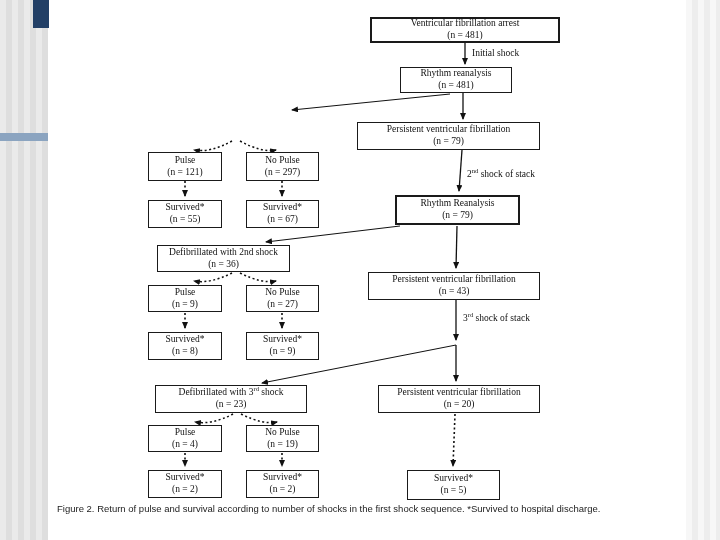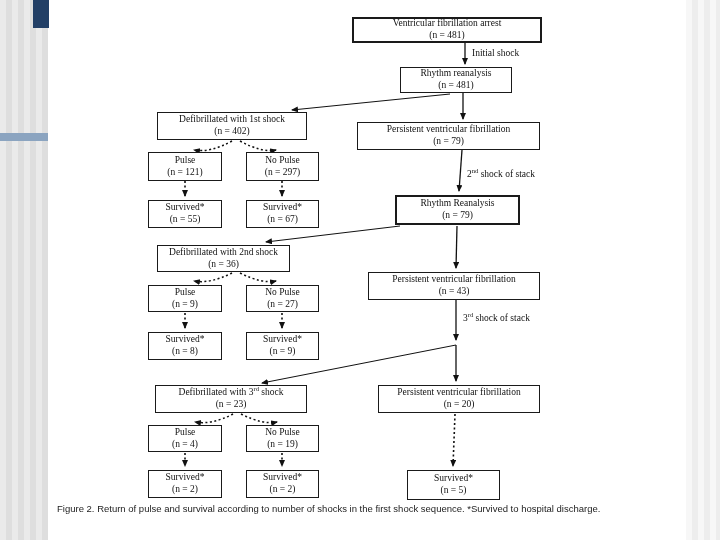--- a/index.html
+++ b/index.html
@@ -58,31 +58,27 @@
     <path d="M240,273 Q262,284 276,281" fill="none" stroke="#111" stroke-width="1.5" stroke-dasharray="2 2.5" marker-end="url(#arr)"></path>
     <line x1="185" y1="313" x2="185" y2="328" stroke="#111" stroke-width="1.6" stroke-dasharray="2 2.5" marker-end="url(#arr)"></line>
     <line x1="282" y1="313" x2="282" y2="328" stroke="#111" stroke-width="1.6" stroke-dasharray="2 2.5" marker-end="url(#arr)"></line>
     <path d="M233,414 Q212,425 195,422" fill="none" stroke="#111" stroke-width="1.5" stroke-dasharray="2 2.5" marker-end="url(#arr)"></path>
     <path d="M241,414 Q263,425 277,422" fill="none" stroke="#111" stroke-width="1.5" stroke-dasharray="2 2.5" marker-end="url(#arr)"></path>
     <line x1="185" y1="453" x2="185" y2="466" stroke="#111" stroke-width="1.6" stroke-dasharray="2 2.5" marker-end="url(#arr)"></line>
     <line x1="282" y1="453" x2="282" y2="466" stroke="#111" stroke-width="1.6" stroke-dasharray="2 2.5" marker-end="url(#arr)"></line>
     <line x1="455" y1="414" x2="453" y2="466" stroke="#111" stroke-width="1.6" stroke-dasharray="2 2.5" marker-end="url(#arr)"></line>
   </svg>
 
-  <div class="node b2" style="left:352px;top:17px;width:190px;height:26px;">
+  <div class="node b2" style="left:370px;top:17px;width:190px;height:26px;">
     <span class="nl">Ventricular fibrillation arrest</span>
     <span class="nl">(n = 481)</span>
   </div>
   <div class="node" style="left:400px;top:67px;width:112px;height:26px;">
     <span class="nl">Rhythm reanalysis</span>
     <span class="nl">(n = 481)</span>
-  </div>
-  <div class="node" style="left:157px;top:112px;width:150px;height:28px;">
-    <span class="nl">Defibrillated with 1st shock</span>
-    <span class="nl">(n = 402)</span>
   </div>
   <div class="node" style="left:357px;top:122px;width:183px;height:28px;">
     <span class="nl">Persistent ventricular fibrillation</span>
     <span class="nl">(n = 79)</span>
   </div>
   <div class="node" style="left:148px;top:152px;width:74px;height:29px;">
     <span class="nl">Pulse</span>
     <span class="nl">(n = 121)</span>
   </div>
   <div class="node" style="left:246px;top:152px;width:73px;height:29px;">

